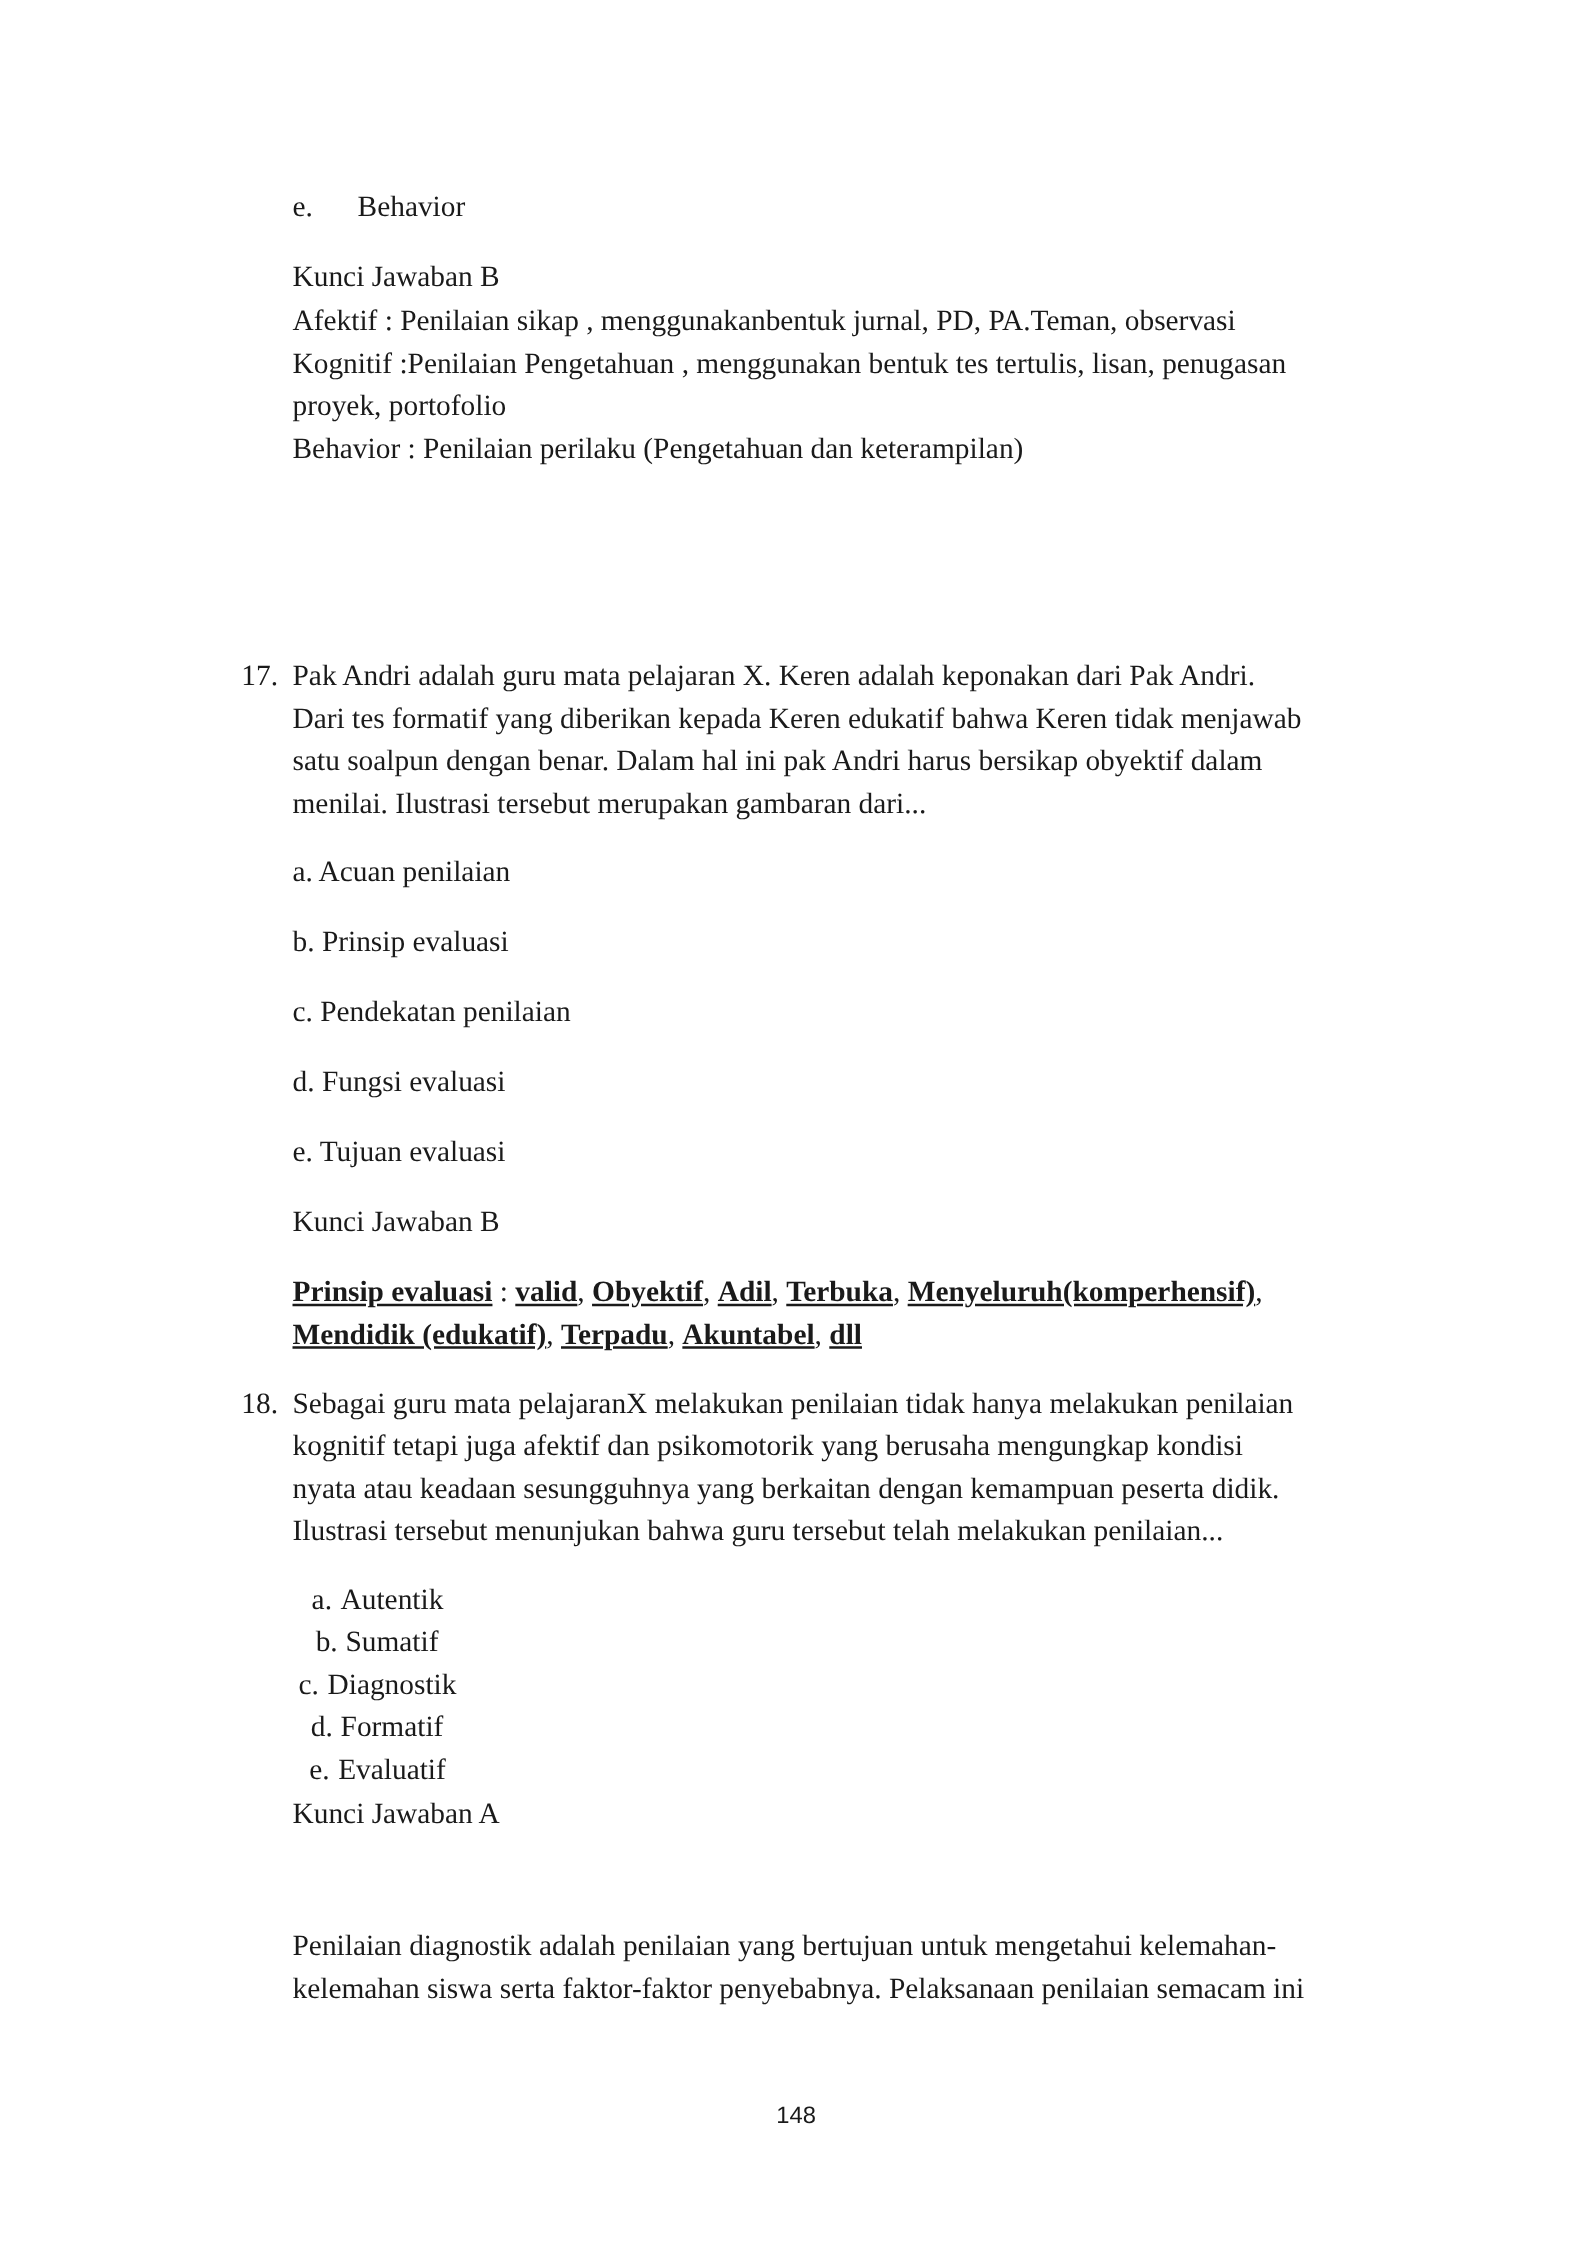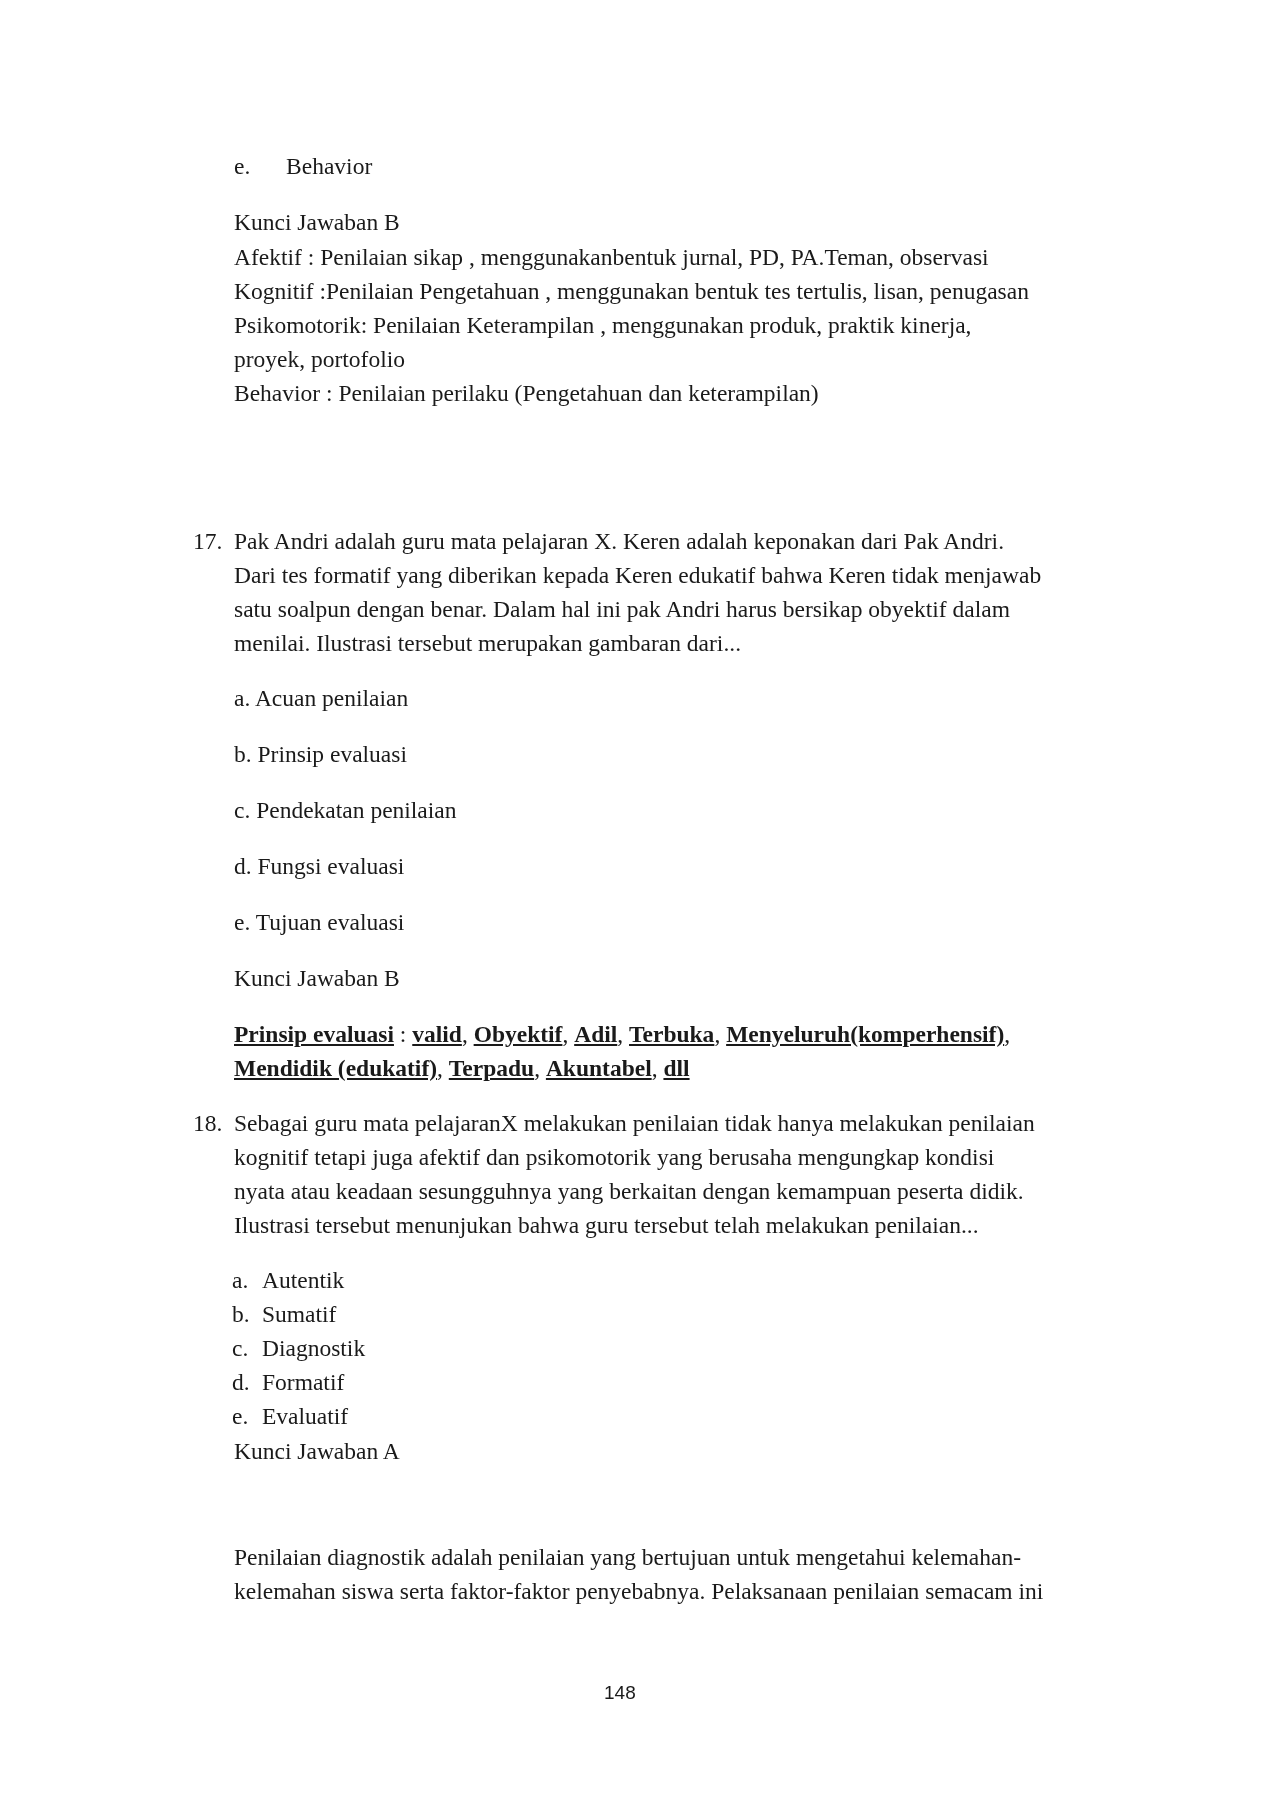--- a/index.html
+++ b/index.html
@@ -20,21 +20,20 @@
     <span>e.</span>
     <span style="display:inline-block; width:24px;"></span>
     <span>Behavior</span>
   </div>
 
   <div class="abs" style="left:234px; top:205px;">Kunci Jawaban B</div>
 
   <div class="abs" style="left:234px; top:240px;">
     <span class="line">Afektif : Penilaian sikap , menggunakanbentuk jurnal, PD, PA.Teman, observasi</span>
     <span class="line">Kognitif :Penilaian Pengetahuan , menggunakan bentuk tes tertulis, lisan, penugasan</span>
-    <span class="line">Psikomotorik: Penilaian Keterampilan , menggunakan produk, praktik kinerja,</span>
     <span class="line">proyek, portofolio</span>
     <span class="line">Behavior : Penilaian perilaku (Pengetahuan dan keterampilan)</span>
   </div>
 
   <div class="abs" style="left:193px; top:524px;">17.</div>
   <div class="abs" style="left:234px; top:524px;">
     <span class="line">Pak Andri adalah guru mata pelajaran X. Keren adalah keponakan dari Pak Andri.</span>
     <span class="line">Dari tes formatif yang diberikan kepada Keren edukatif bahwa Keren tidak menjawab</span>
     <span class="line">satu soalpun dengan benar. Dalam hal ini pak Andri harus bersikap obyektif dalam</span>
     <span class="line">menilai. Ilustrasi tersebut merupakan gambaran dari...</span>
@@ -54,29 +53,29 @@
   </div>
 
   <div class="abs" style="left:193px; top:1106px;">18.</div>
   <div class="abs" style="left:234px; top:1106px;">
     <span class="line">Sebagai guru mata pelajaranX melakukan penilaian tidak hanya melakukan penilaian</span>
     <span class="line">kognitif tetapi juga afektif dan psikomotorik yang berusaha mengungkap kondisi</span>
     <span class="line">nyata atau keadaan sesungguhnya yang berkaitan dengan kemampuan peserta didik.</span>
     <span class="line">Ilustrasi tersebut menunjukan bahwa guru tersebut telah melakukan penilaian...</span>
   </div>
 
-  <div class="abs" style="left:232px; top:1263px;">
+  <div class="abs" style="left:232px; top:1263px;text-align:center;">
     <span class="line"><span style="display:inline-block;width:30px;">a.</span><span>Autentik</span></span>
     <span class="line"><span style="display:inline-block;width:30px;">b.</span><span>Sumatif</span></span>
     <span class="line"><span style="display:inline-block;width:30px;">c.</span><span>Diagnostik</span></span>
     <span class="line"><span style="display:inline-block;width:30px;">d.</span><span>Formatif</span></span>
     <span class="line"><span style="display:inline-block;width:30px;">e.</span><span>Evaluatif</span></span>
   </div>
 
   <div class="abs" style="left:234px; top:1434px;">Kunci Jawaban A</div>
 
   <div class="abs" style="left:234px; top:1540px;">
     <span class="line">Penilaian diagnostik adalah penilaian yang bertujuan untuk mengetahui kelemahan-</span>
     <span class="line">kelemahan siswa serta faktor-faktor penyebabnya. Pelaksanaan penilaian semacam ini</span>
   </div>
 
-  <div class="abs pn" style="left:604px; top:1676px;text-align:right;">148</div>
+  <div class="abs pn" style="left:621px; top:1676px;text-align:right;">148</div>
 </div>
 
 </body></html>

